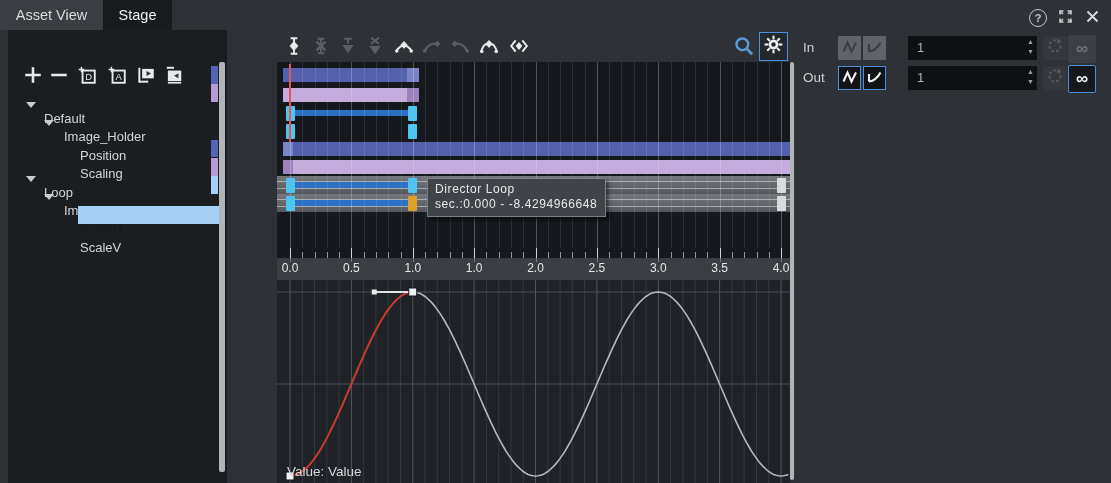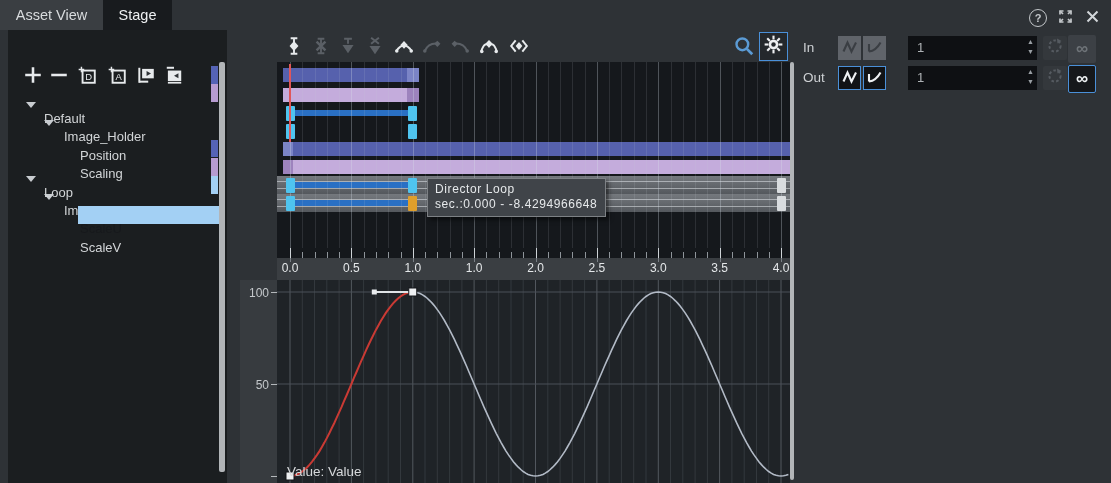--- a/index.html
+++ b/index.html
@@ -402,27 +402,20 @@
       <div class="rlabel" style="left: 54.375px;">0.5</div>
       <div class="rlabel" style="left: 115.75px;">1.0</div>
       <div class="rlabel" style="left: 177.125px;">1.0</div>
       <div class="rlabel" style="left: 238.5px;">2.0</div>
       <div class="rlabel" style="left: 299.875px;">2.5</div>
       <div class="rlabel" style="left: 361.25px;">3.0</div>
       <div class="rlabel" style="left: 422.625px;">3.5</div>
       <div class="rlabel" style="left: 484px;">4.0</div>
     </div>
 
-  <div id="curve-axis">
-      <div class="axlabel" style="top: 6px;">100</div>
-      <div class="axtick" style="top: 12px;"></div>
-      <div class="axlabel" style="top: 98px;">50</div>
-      <div class="axtick" style="top: 104px;"></div>
-      <div class="axtick" style="top: 196px;"></div>
-    </div>
   <div id="curve-area"><svg width="513" height="203" viewBox="0 0 513 203">
     <g>
           <line x1="13.0" y1="0" x2="13.0" y2="203" stroke="rgba(190,200,210,0.32)"></line>
           <line x1="25.3" y1="0" x2="25.3" y2="203" stroke="rgba(170,180,190,0.15)"></line>
           <line x1="37.5" y1="0" x2="37.5" y2="203" stroke="rgba(170,180,190,0.15)"></line>
           <line x1="49.8" y1="0" x2="49.8" y2="203" stroke="rgba(170,180,190,0.15)"></line>
           <line x1="62.1" y1="0" x2="62.1" y2="203" stroke="rgba(170,180,190,0.15)"></line>
           <line x1="74.4" y1="0" x2="74.4" y2="203" stroke="rgba(190,200,210,0.32)"></line>
           <line x1="86.6" y1="0" x2="86.6" y2="203" stroke="rgba(170,180,190,0.15)"></line>
           <line x1="98.9" y1="0" x2="98.9" y2="203" stroke="rgba(170,180,190,0.15)"></line>

